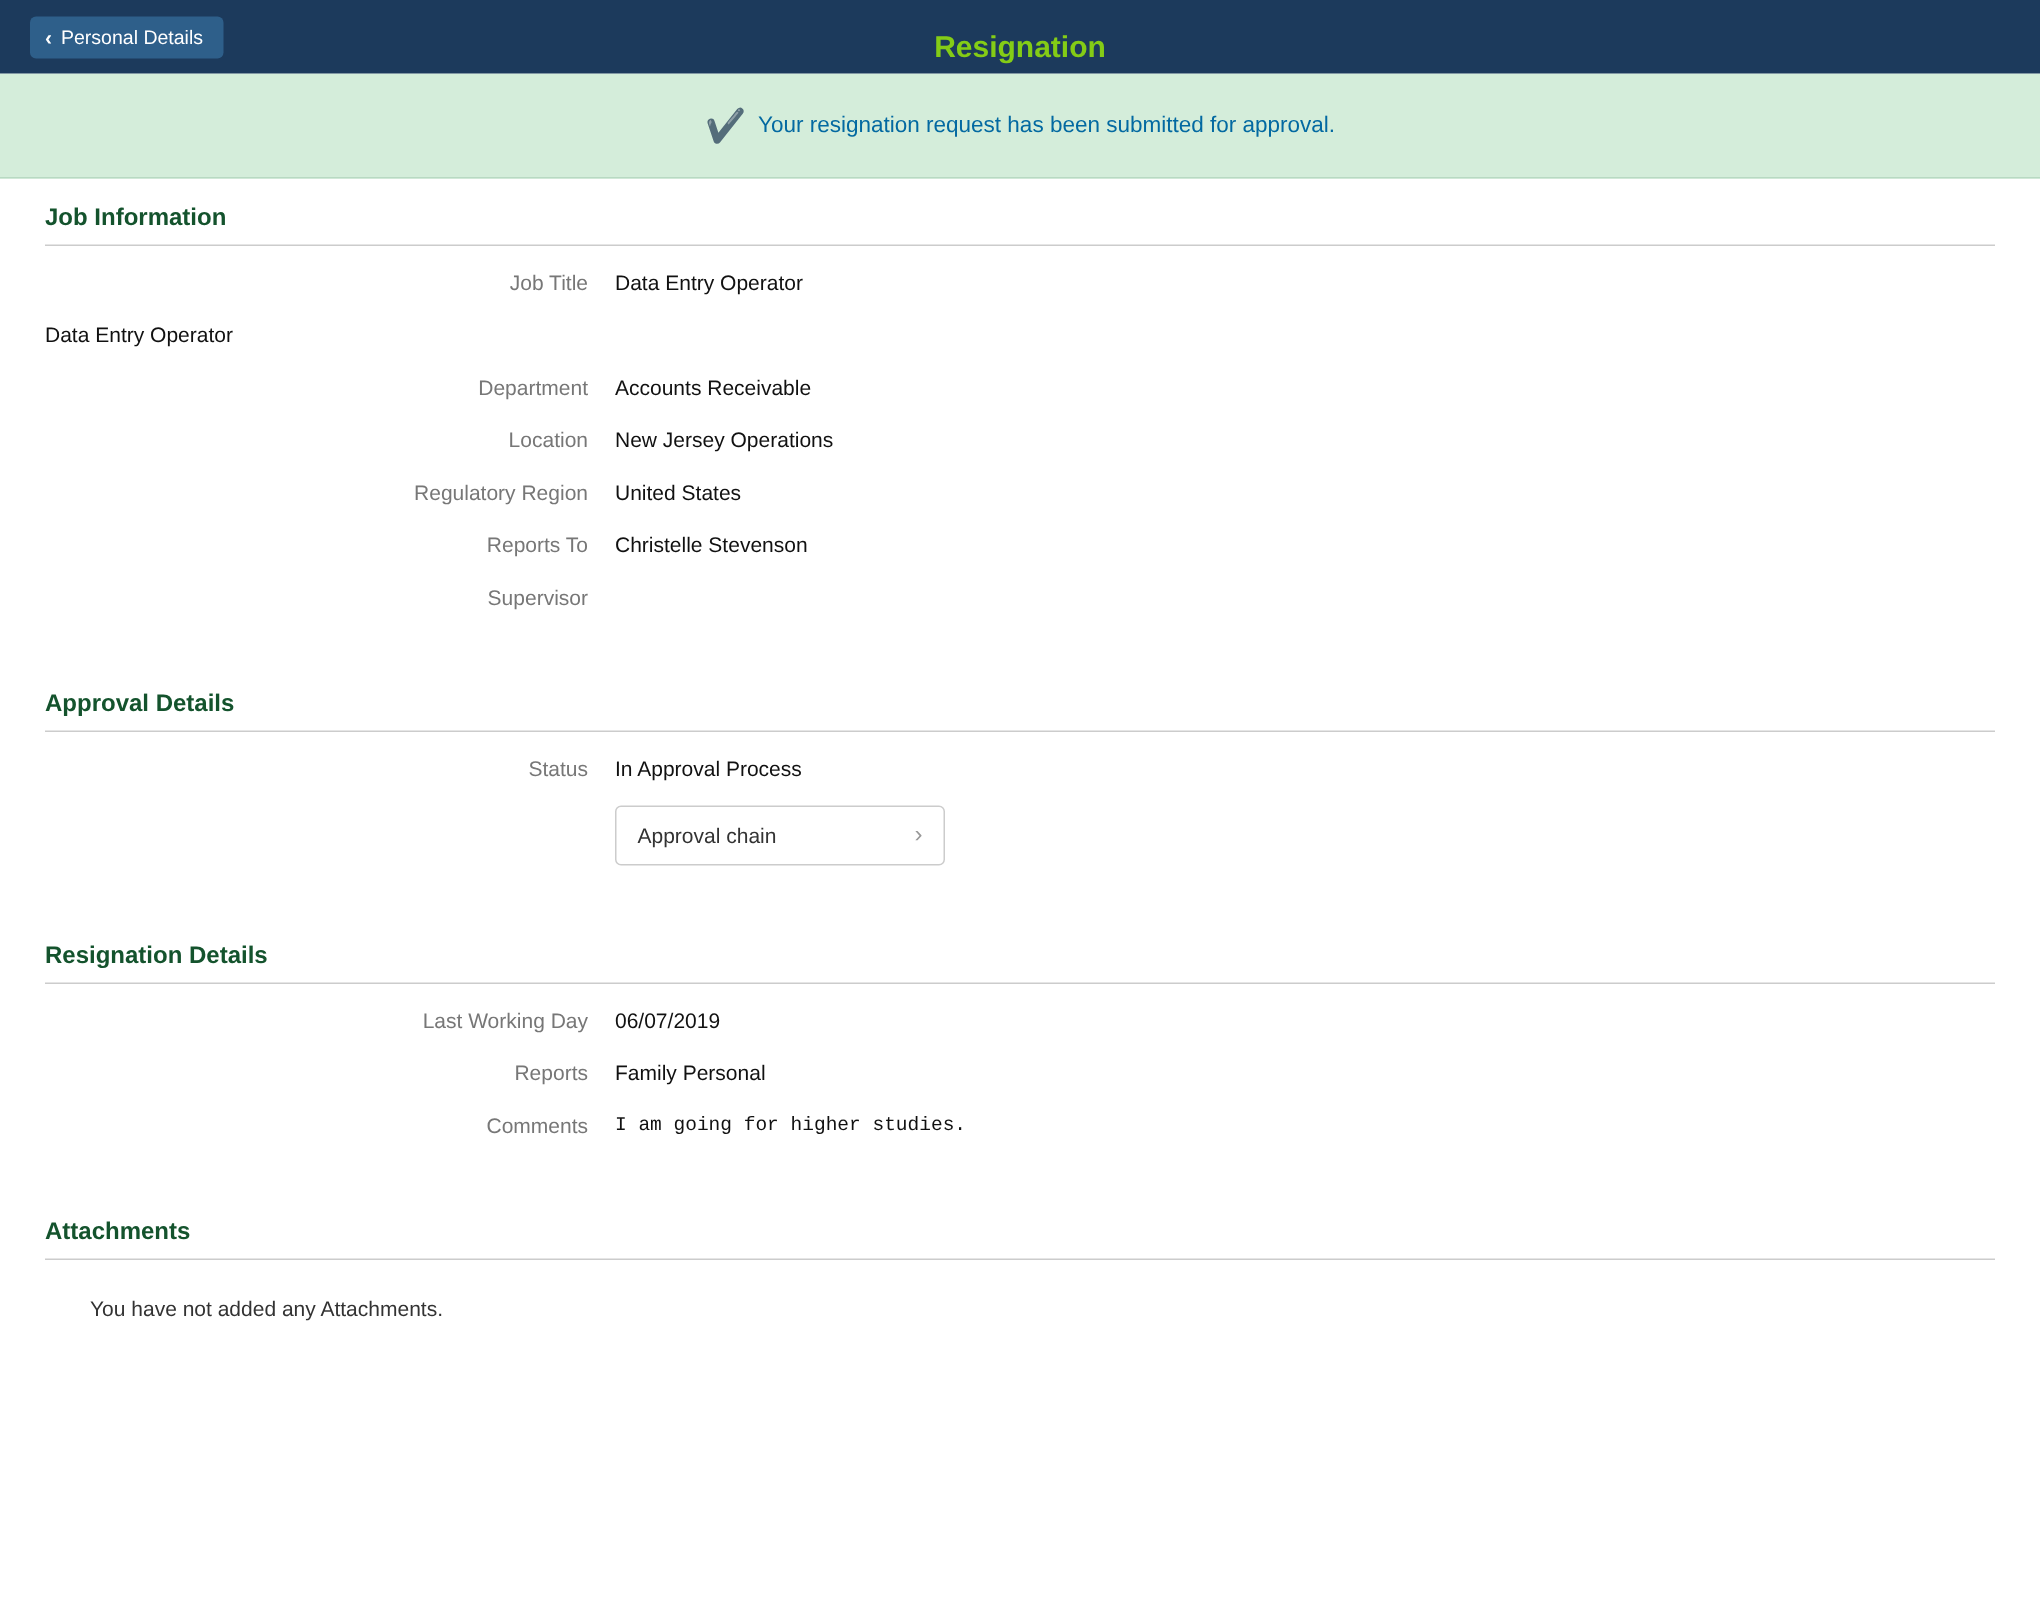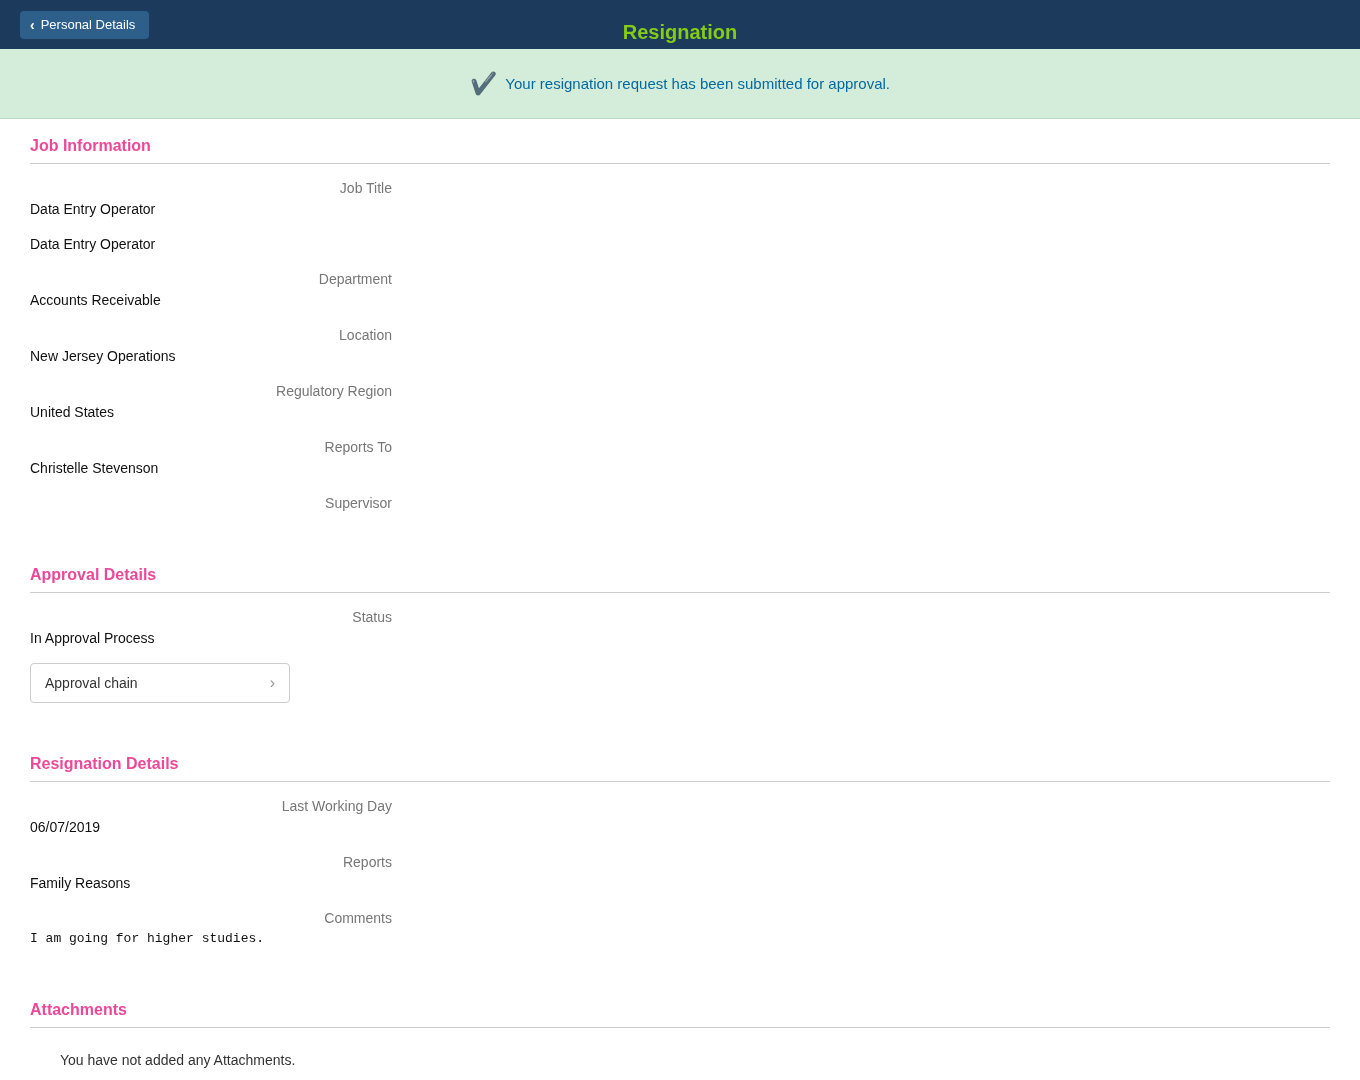--- a/index.html
+++ b/index.html
@@ -78,35 +78,34 @@
       font-weight: normal;
       color: #0369a1;
     }
 
     
     .section {
       padding: 0 30px 20px 30px;
     }
 
     .section-title {
-      color: #ec4899;
+      color: #14532d;
       font-size: 16px;
       font-weight: bold;
       padding: 18px 0 8px 0;
       border-bottom: 1px solid #ccc;
       margin-bottom: 10px;
     }
 
     
     .field-row {
       display: flex;
       align-items: flex-start;
       margin: 14px 0;
       max-width: 900px;
-      flex-direction: column;
     }
 
     .field-label {
       width: 380px;
       min-width: 380px;
       text-align: right;
       padding-right: 18px;
       color: #777;
       font-size: 14px;
       line-height: 1.5;
@@ -125,21 +124,21 @@
     }
 
     
     .approval-chain-btn {
       display: flex;
       align-items: center;
       justify-content: space-between;
       border: 1px solid #ccc;
       border-radius: 4px;
       padding: 10px 14px;
-      width: 260px;
+      width: 220px;
       cursor: pointer;
       background: #fff;
       font-size: 14px;
       color: #333;
     }
 
     .approval-chain-btn .chevron-right {
       color: #999;
       font-size: 16px;
     }
@@ -227,21 +226,21 @@
 <div class="section">
   <div class="section-title">Resignation Details</div>
 
   <div class="field-row">
     <div class="field-label">Last Working Day</div>
     <div class="field-value">06/07/2019</div>
   </div>
 
   <div class="field-row">
     <div class="field-label">Reports</div>
-    <div class="field-value">Family Reasons</div>
+    <div class="field-value">Family Personal</div>
   </div>
 
   <div class="field-row">
     <div class="field-label">Comments</div>
     <div class="field-value monospace">I am going for higher studies.</div>
   </div>
 </div>
 
 <div class="section">
   <div class="section-title">Attachments</div>

